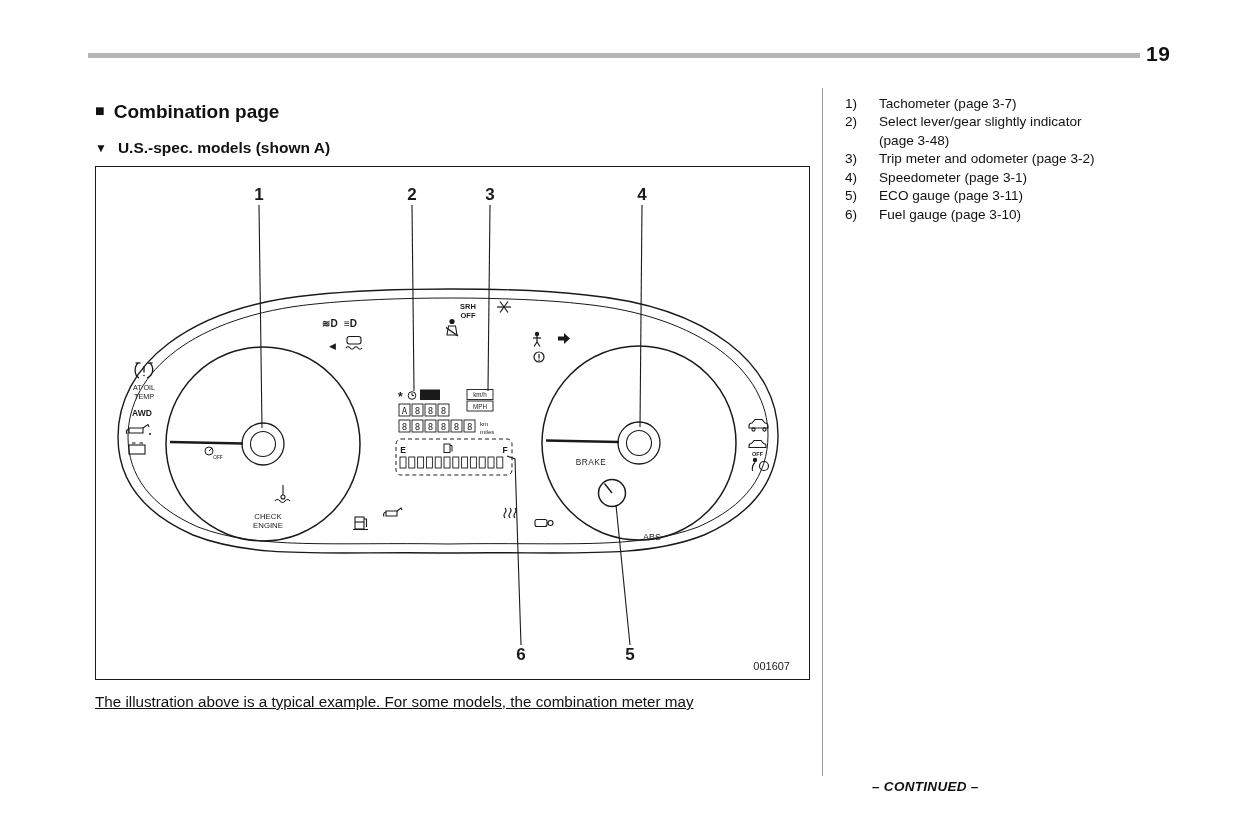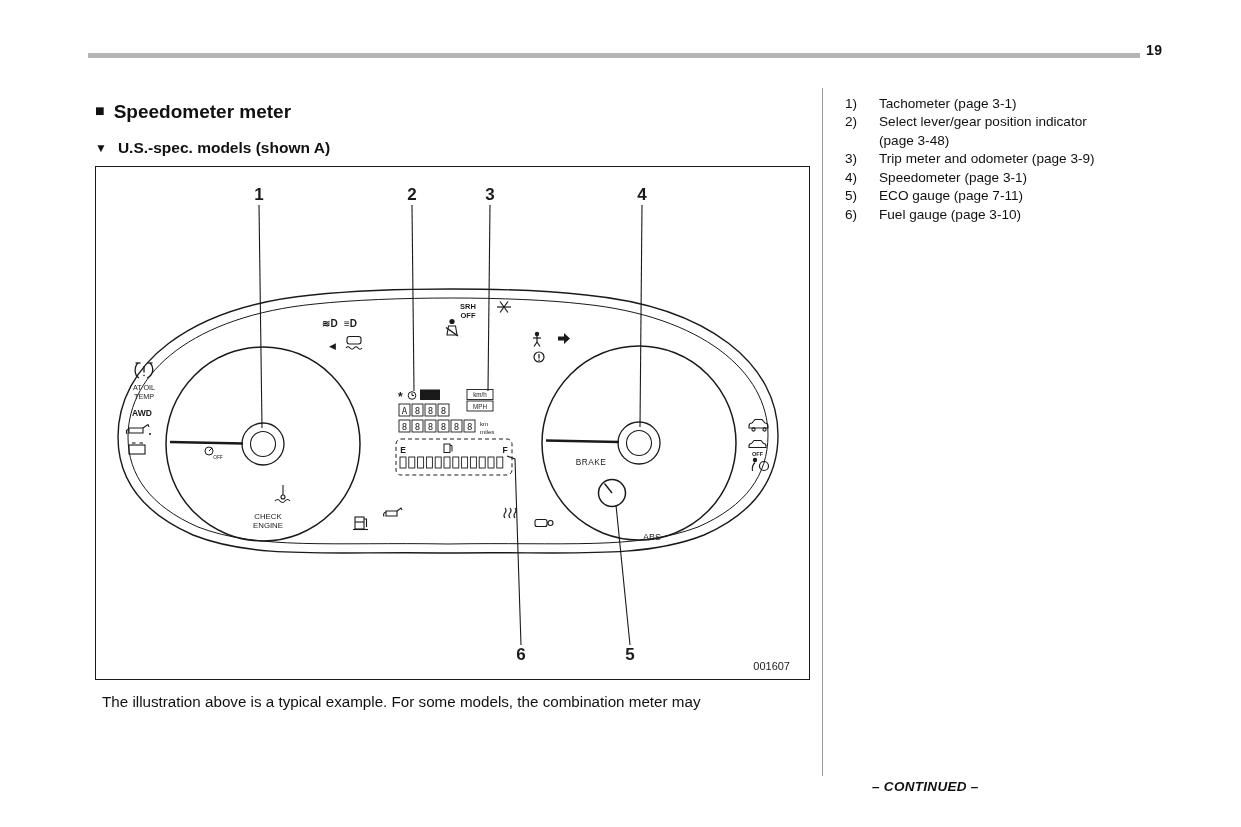--- a/index.html
+++ b/index.html
@@ -1,44 +1,44 @@
 <!DOCTYPE html>
 <html><head>
 <meta charset="utf-8">
 <style>
   * { margin:0; padding:0; box-sizing:border-box; }
   html,body { width:1241px; height:827px; background:#ffffff; overflow:hidden;
               font-family:"Liberation Sans", sans-serif; color:#111; position:relative; }
   .abs { position:absolute; }
   .top-rule { left:88px; top:53px; width:1052px; height:5px; background:#b5b5b5; }
-  .page-number { left:1146px; top:42px; font-size:14px; font-weight:bold; letter-spacing:.5px; }
+  .page-number { left:1146px; top:42px; font-size:21px; font-weight:bold; letter-spacing:.5px; }
   .section-title { left:95px; top:101px; font-size:19px; font-weight:bold; display:flex; align-items:center; gap:9px; }
   .section-title .marker { font-size:16px; position:relative; top:-1px; }
   .model-label { left:95px; top:139px; font-size:15.5px; font-weight:bold; display:flex; align-items:center; gap:11px; }
   .model-label .marker { font-size:12px; }
   .figure-box { left:95px; top:166px; width:715px; height:514px; border:1.5px solid #1a1a1a; background:#fff; }
-  .caption { left:102px; top:690px; width:730px; font-size:15.2px; line-height:1.55; }
+  .caption { left:95px; top:690px; width:730px; font-size:15.2px; line-height:1.55;text-decoration:underline; }
   .divider { left:822px; top:88px; width:1px; height:688px; background:#9a9a9a; }
   .legend { left:845px; top:95px; width:315px; font-size:13.6px; line-height:1.36; list-style:none; }
   .legend-item { display:flex; }
   .legend-num { width:34px; flex:none; }
   .continued { left:872px; top:779px; width:300px; text-align:left; font-size:13.5px;
                font-weight:bold; font-style:italic; letter-spacing:.3px; }
   svg text { font-family:"Liberation Sans", sans-serif; fill:#1a1a1a; }
   svg .mono { font-family:"DejaVu Sans Mono", monospace; }
 </style>
 </head>
 <body>
 
 <div class="abs top-rule"></div>
 <div class="abs page-number">19</div>
 
 <div class="abs section-title">
   <span class="marker">■</span>
-  <span>Speedometer meter</span>
+  <span>Combination page</span>
 </div>
 
 <div class="abs model-label">
   <span class="marker">▼</span>
   <span>U.S.-spec. models (shown A)</span>
 </div>
 
 <div class="abs figure-box">
 <svg width="712" height="511" viewBox="0 0 712 511">
 
@@ -263,40 +263,40 @@
 
 <div class="abs caption">
   <div>The illustration above is a typical example. For some models, the combination meter may</div>
 </div>
 
 <div class="abs divider"></div>
 
 <ol class="abs legend">
   <li class="legend-item">
     <span class="legend-num">1)</span>
-    <span class="legend-text">Tachometer (page 3-1)</span>
+    <span class="legend-text">Tachometer (page 3-7)</span>
   </li>
   <li class="legend-item">
     <span class="legend-num">2)</span>
     <span class="legend-text">
-      <span>Select lever/gear position indicator</span><br>
+      <span>Select lever/gear slightly indicator</span><br>
       <span>(page 3-48)</span>
     </span>
   </li>
   <li class="legend-item">
     <span class="legend-num">3)</span>
-    <span class="legend-text">Trip meter and odometer (page 3-9)</span>
+    <span class="legend-text">Trip meter and odometer (page 3-2)</span>
   </li>
   <li class="legend-item">
     <span class="legend-num">4)</span>
     <span class="legend-text">Speedometer (page 3-1)</span>
   </li>
   <li class="legend-item">
     <span class="legend-num">5)</span>
-    <span class="legend-text">ECO gauge (page 7-11)</span>
+    <span class="legend-text">ECO gauge (page 3-11)</span>
   </li>
   <li class="legend-item">
     <span class="legend-num">6)</span>
     <span class="legend-text">Fuel gauge (page 3-10)</span>
   </li>
 </ol>
 
 <div class="abs continued">– CONTINUED –</div>
 
 </body></html>

